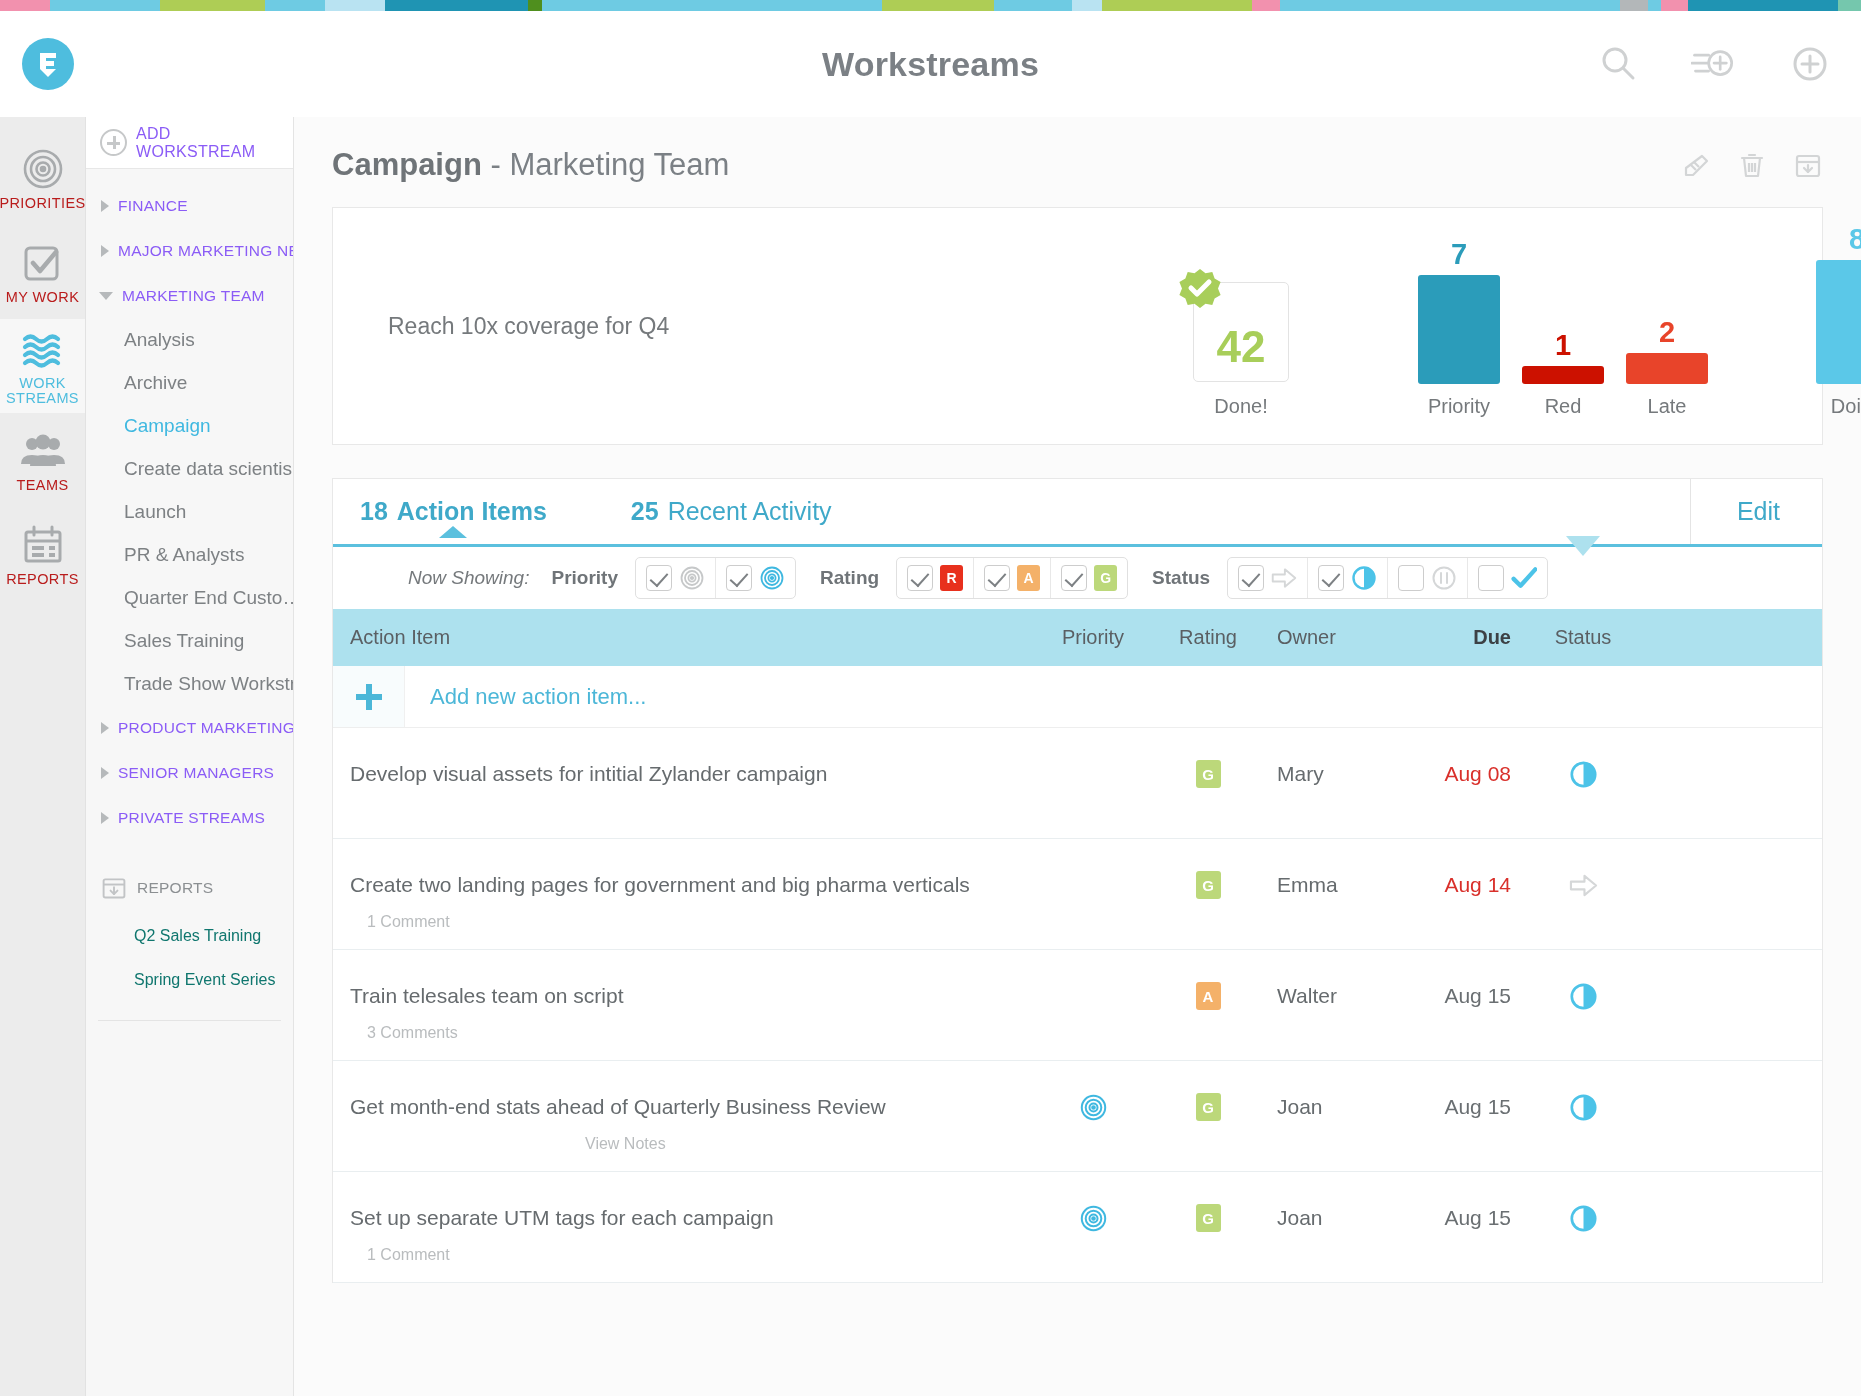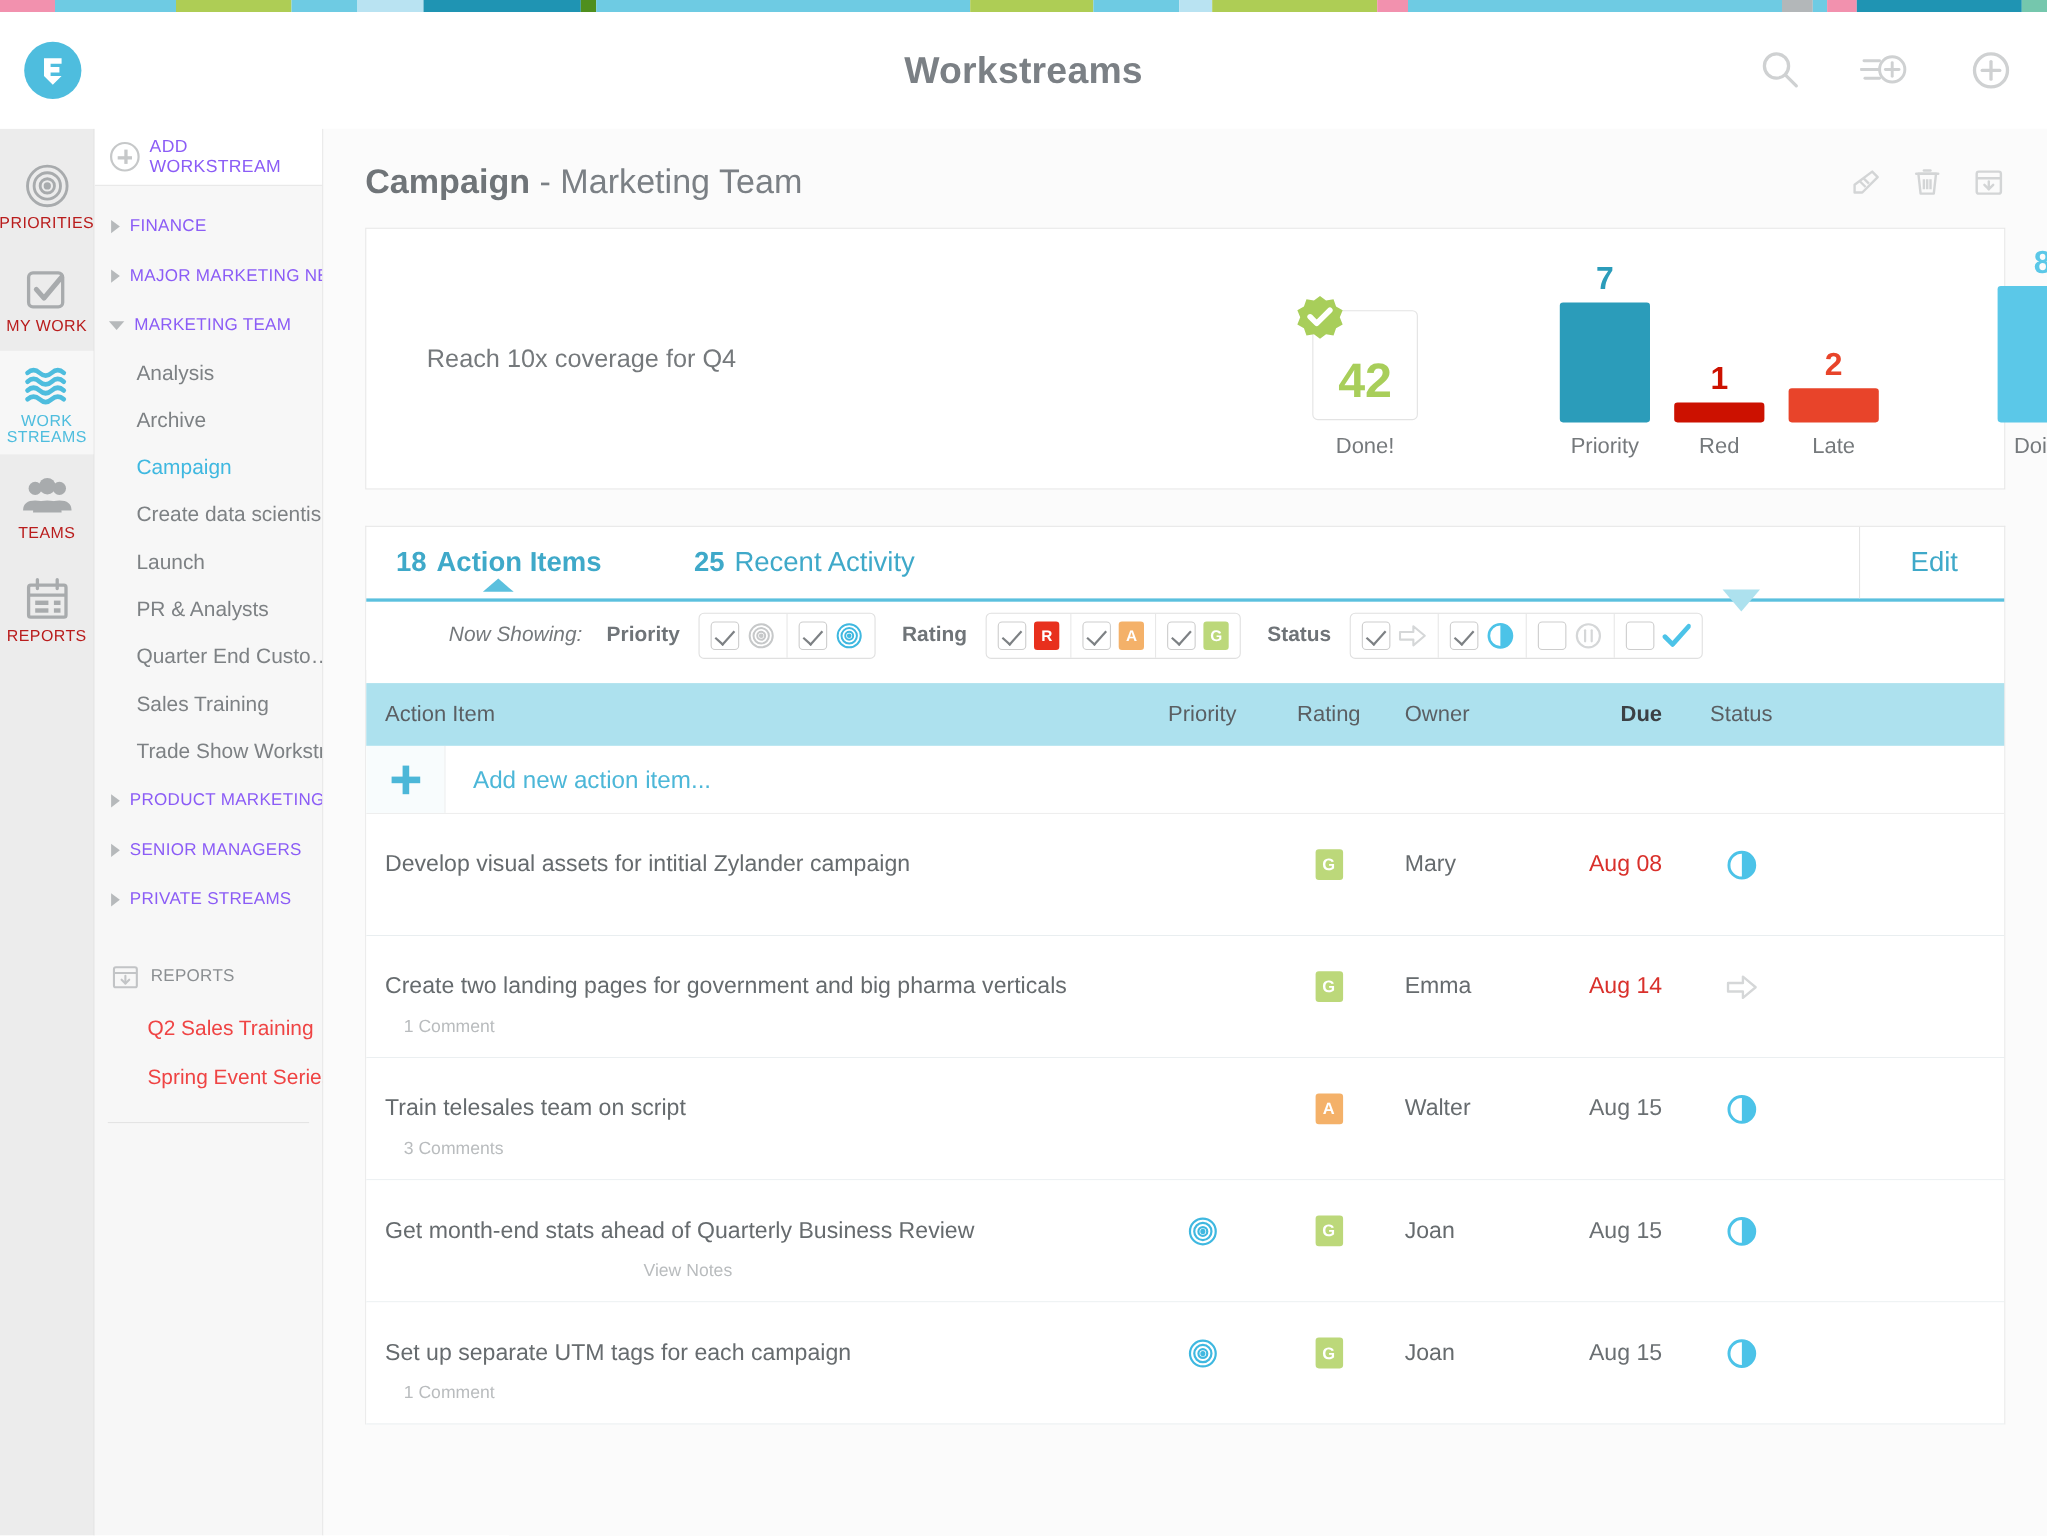--- a/index.html
+++ b/index.html
@@ -117,21 +117,21 @@
     display: flex; align-items: center; gap: 10px;
     height: 52px; padding-left: 15px; margin-top: 22px; cursor: pointer;
   }
   .tree-archived-head .arch-ico { width: 26px; height: 26px; flex: none; color: #c2c4c6; }
   .tree-archived-head .arch-ico svg { width: 100%; height: 100%; display:block; }
   .tree-archived-head span {
     font-size: 15.5px; color: #8b8f92; letter-spacing: .25px;
   }
   .tree-arch-child {
     height: 44px; display: flex; align-items: center;
-    padding-left: 48px; font-size: 19px; color: #ef4444; cursor: pointer;
+    padding-left: 48px; font-size: 16px; color: #0f766e; cursor: pointer;
     white-space: nowrap; overflow: hidden;
   }
   #tree-bottom-rule { margin: 18px 12px 0 12px; border-top: 1px solid #e4e4e4; }
 
   
   #content {
     flex: 1; background: #fbfbfb; position: relative;
     padding: 0 38px; overflow: hidden;
   }
   #page-title-row {
@@ -241,21 +241,21 @@
   .chk-ico svg { width: 100%; height: 100%; display: block; }
   .rating-tag {
     width: 23px; height: 26px; border-radius: 3px; color: #fff;
     font-size: 14px; font-weight: bold; display: flex;
     align-items: center; justify-content: center; flex: none;
   }
 
   
   #table-head {
     display: flex; align-items: center; height: 57px;
-    background: #ade1ee; position: relative; margin-top: 12px;
+    background: #ade1ee; position: relative;
   }
   #table-head .th { font-size: 20px; color: #5a5f63; }
   #table-head .th.bold { font-weight: bold; color: #3c4145; }
   #due-caret {
     position: absolute; top: 57px; left: 1233px;
     border-left: 17px solid transparent; border-right: 17px solid transparent;
     border-top: 20px solid #ade1ee;
   }
   .col-item { width: 700px; padding-left: 17px; }
   .col-pri  { width: 120px; text-align: center; }

